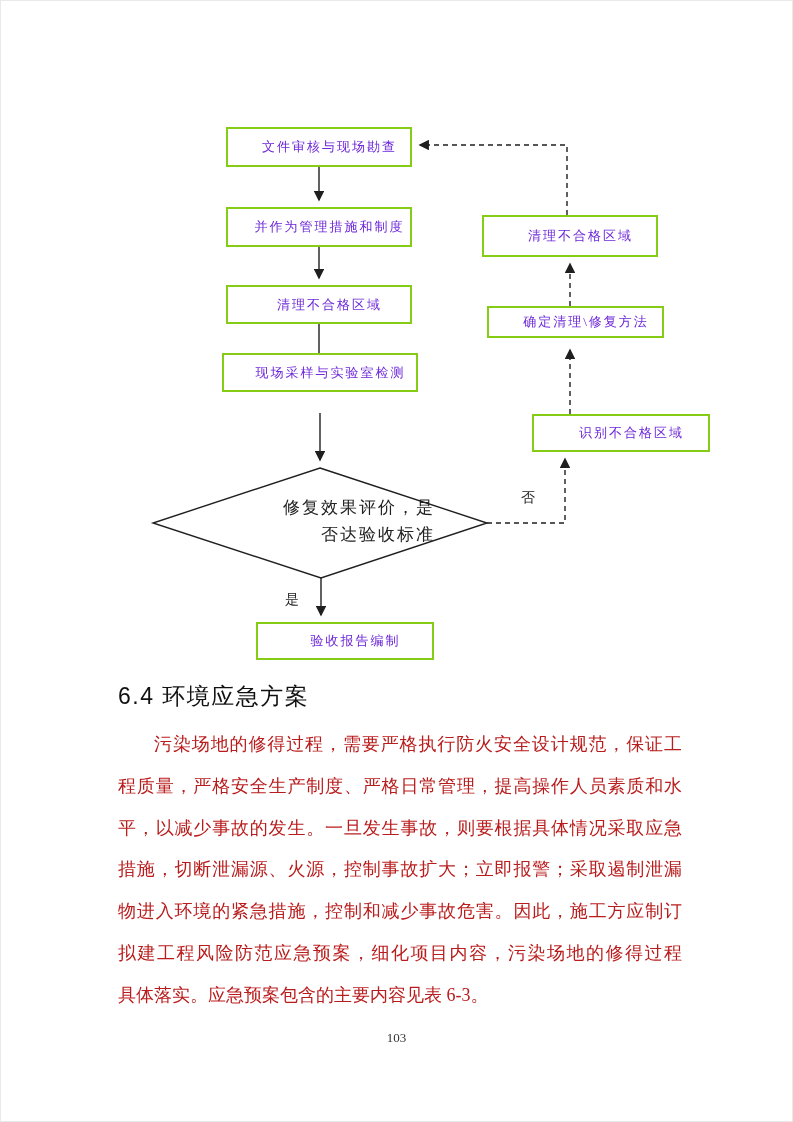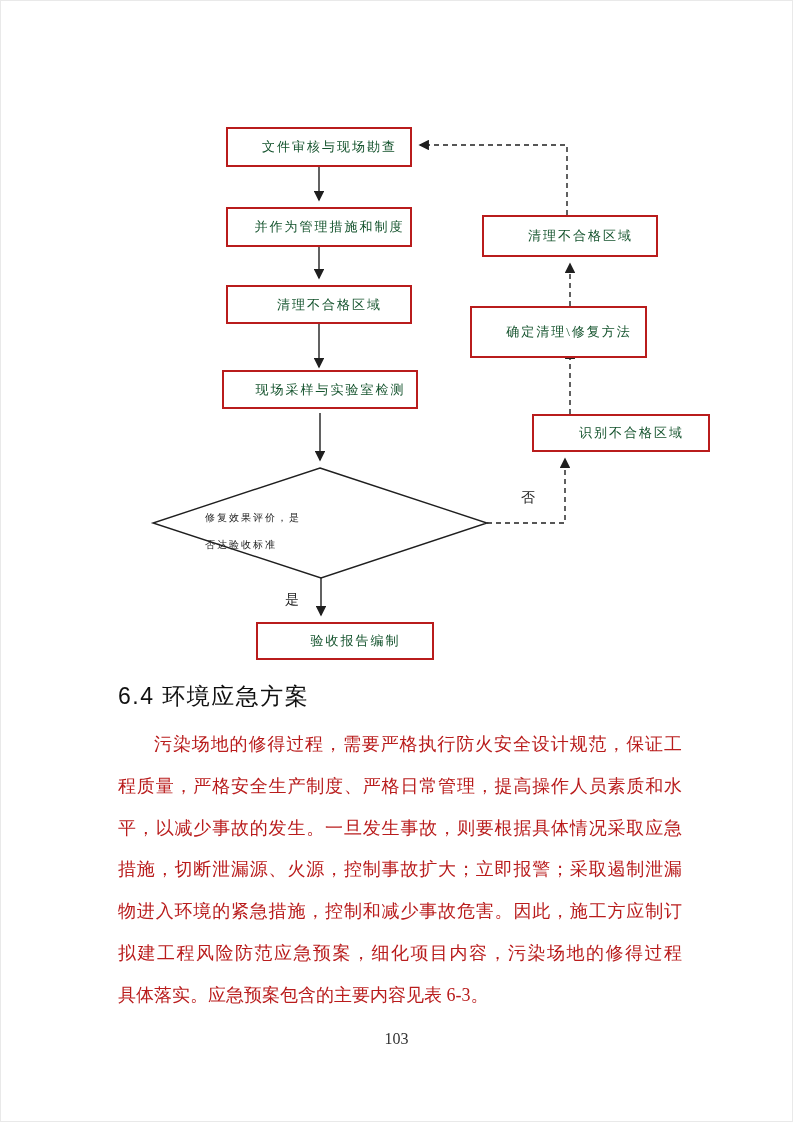--- a/index.html
+++ b/index.html
@@ -18,42 +18,41 @@
     color: #1a1a1a;
     overflow: hidden;
   }
   .connectors {
     position: absolute;
     left: 0; top: 0;
     width: 793px; height: 1122px;
   }
   .fc-box {
     position: absolute;
-    border: 2px solid #b91c1c;
+    border: 2px solid #84cc16;
     background: #ffffff;
     display: flex;
     align-items: center;
     justify-content: center;
     font-size: 13px;
     letter-spacing: 2px;
-    color: #14532d;
+    color: #6d28d9;
     box-sizing: border-box;
     white-space: nowrap;
     padding-left: 21px;
   }
   .diamond-text {
     position: absolute;
     left: 205px;
     top: 496px;
     width: 230px;
-    text-align: left;
-    font-size: 10px;
+    text-align: right;
+    font-size: 17px;
     letter-spacing: 2px;
     color: #222;
-    margin-top: 10px;
   }
   .diamond-text .dline {
     display: block;
     height: 27px;
     line-height: 23px;
   }
   .fc-label {
     position: absolute;
     font-size: 14px;
     color: #222;
@@ -89,21 +88,21 @@
   }
   .body-line.indent {
     padding-left: 36px;
   }
   .page-number {
     position: absolute;
     left: 0;
     top: 1030px;
     width: 100%;
     text-align: center;
-    font-size: 16px;
+    font-size: 13px;
     color: #333;
   }
 </style>
 </head>
 <body>
 
 <div class="page">
 
   <svg class="connectors" width="793" height="1122" viewBox="0 0 793 1122" xmlns="http://www.w3.org/2000/svg">
     <defs>
@@ -122,24 +121,24 @@
     <path d="M570,306 L570,264" stroke="#1f1f1f" stroke-width="1.4" fill="none" stroke-dasharray="5 4" marker-end="url(#ah)"></path>
     <path d="M570,414 L570,350" stroke="#1f1f1f" stroke-width="1.4" fill="none" stroke-dasharray="5 4" marker-end="url(#ah)"></path>
     <path d="M487,523 L565,523 L565,459" stroke="#1f1f1f" stroke-width="1.4" fill="none" stroke-dasharray="5 4" marker-end="url(#ah)"></path>
 
     <polygon points="320,468 487,523 321,578 153,523" fill="#ffffff" stroke="#1f1f1f" stroke-width="1.4"></polygon>
   </svg>
 
   <div class="fc-box" style="left:226px; top:127px; width:186px; height:40px;">文件审核与现场勘查</div>
   <div class="fc-box" style="left:226px; top:207px; width:186px; height:40px;">并作为管理措施和制度</div>
   <div class="fc-box" style="left:226px; top:285px; width:186px; height:39px;">清理不合格区域</div>
-  <div class="fc-box" style="left:222px; top:370px; width:196px; height:39px;">现场采样与实验室检测</div>
+  <div class="fc-box" style="left:222px; top:353px; width:196px; height:39px;">现场采样与实验室检测</div>
   <div class="fc-box" style="left:240px; top:622px; width:178px; height:38px;margin-left:16px;">验收报告编制</div>
   <div class="fc-box" style="left:482px; top:215px; width:176px; height:42px;">清理不合格区域</div>
-  <div class="fc-box" style="left:470px; top:306px; width:177px; height:52px;">确定清理\修复方法</div>
+  <div class="fc-box" style="left:487px; top:306px; width:177px; height:32px;">确定清理\修复方法</div>
   <div class="fc-box" style="left:484px; top:414px; width:178px; height:38px;margin-left:48px;">识别不合格区域</div>
 
   <div class="diamond-text">
     <span class="dline">修复效果评价，是</span>
     <span class="dline">否达验收标准</span>
   </div>
 
   <div class="fc-label" style="left:285px; top:591px;">是</div>
   <div class="fc-label" style="left:521px; top:489px;">否</div>
 

